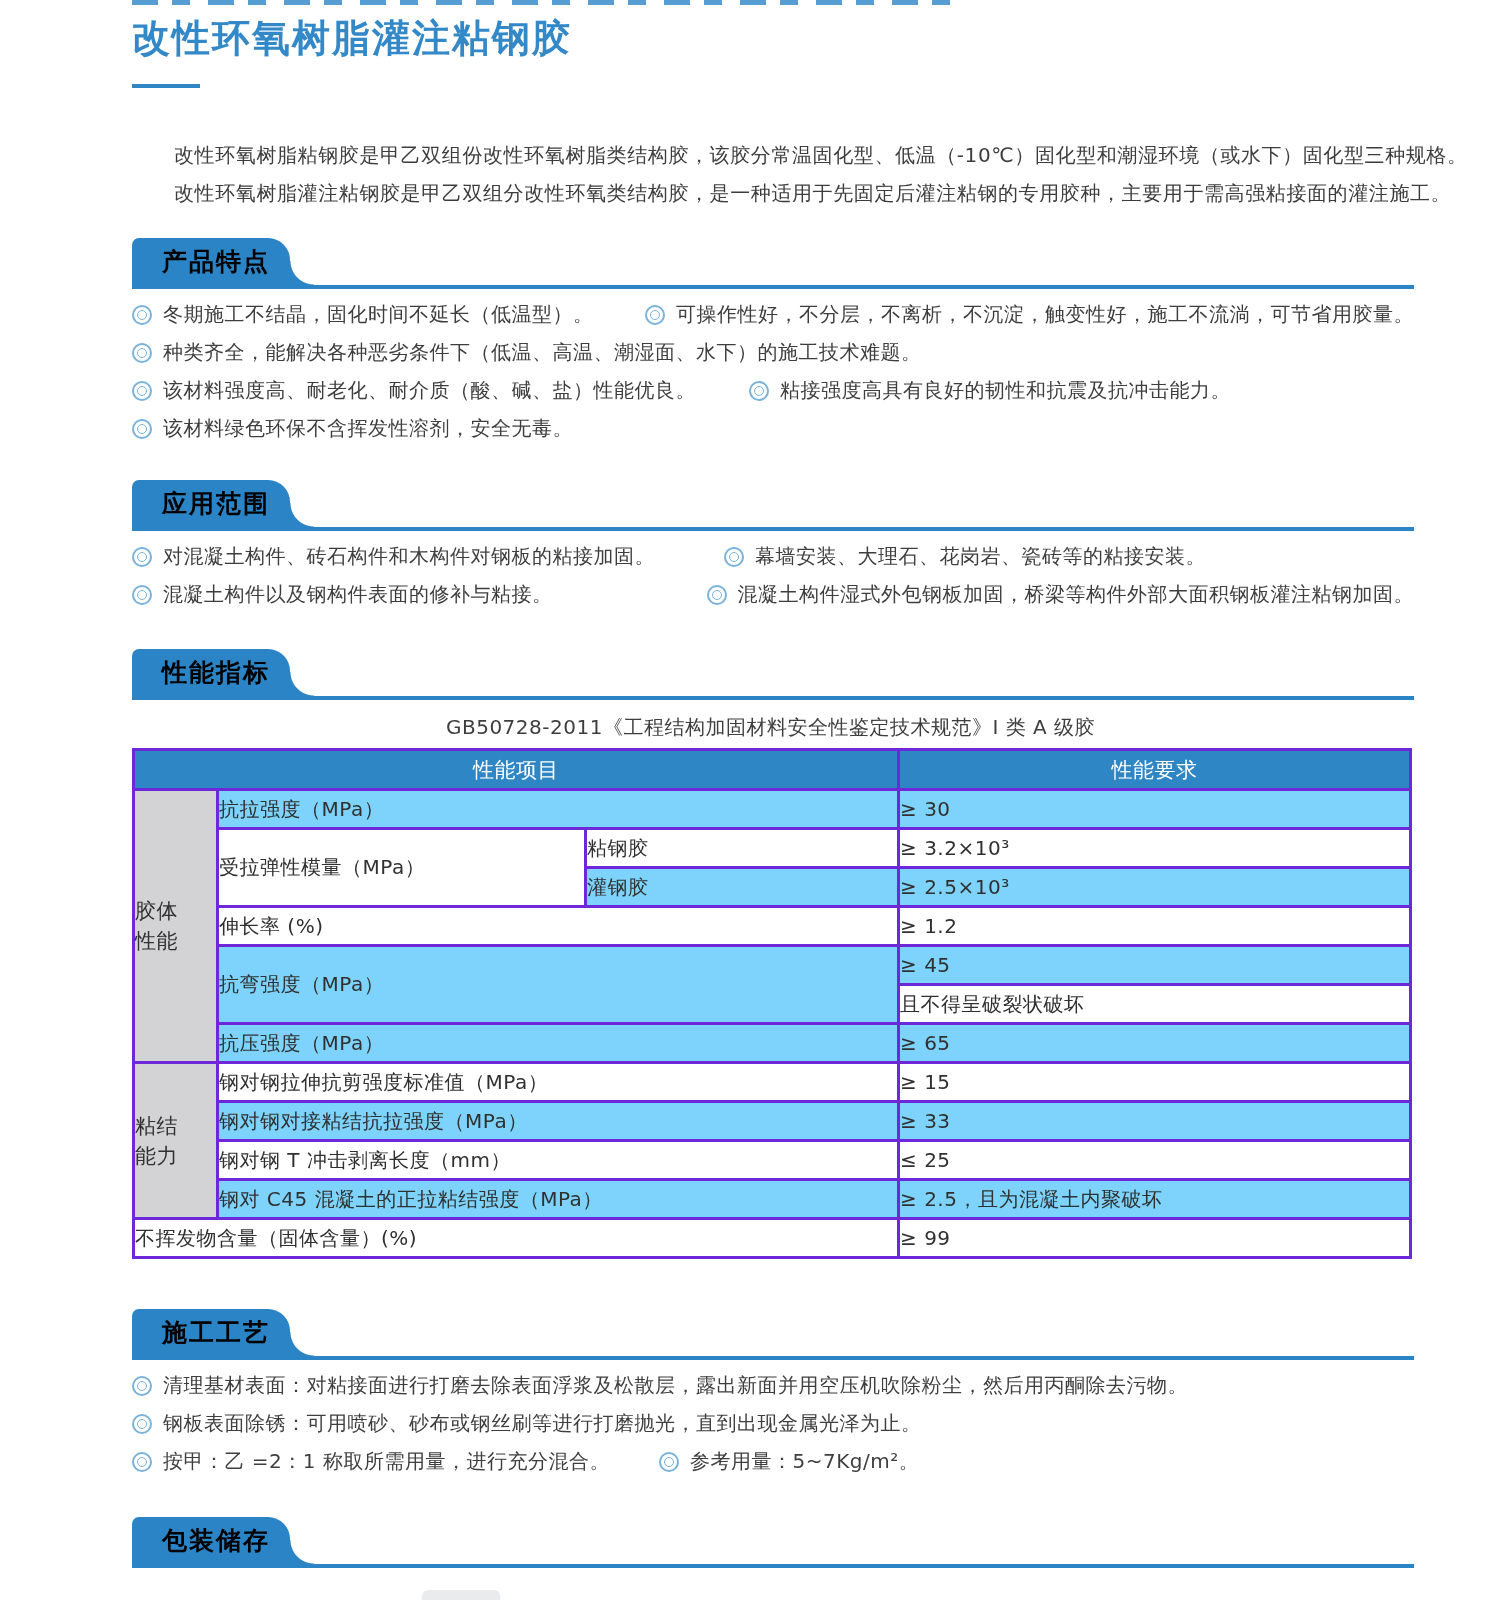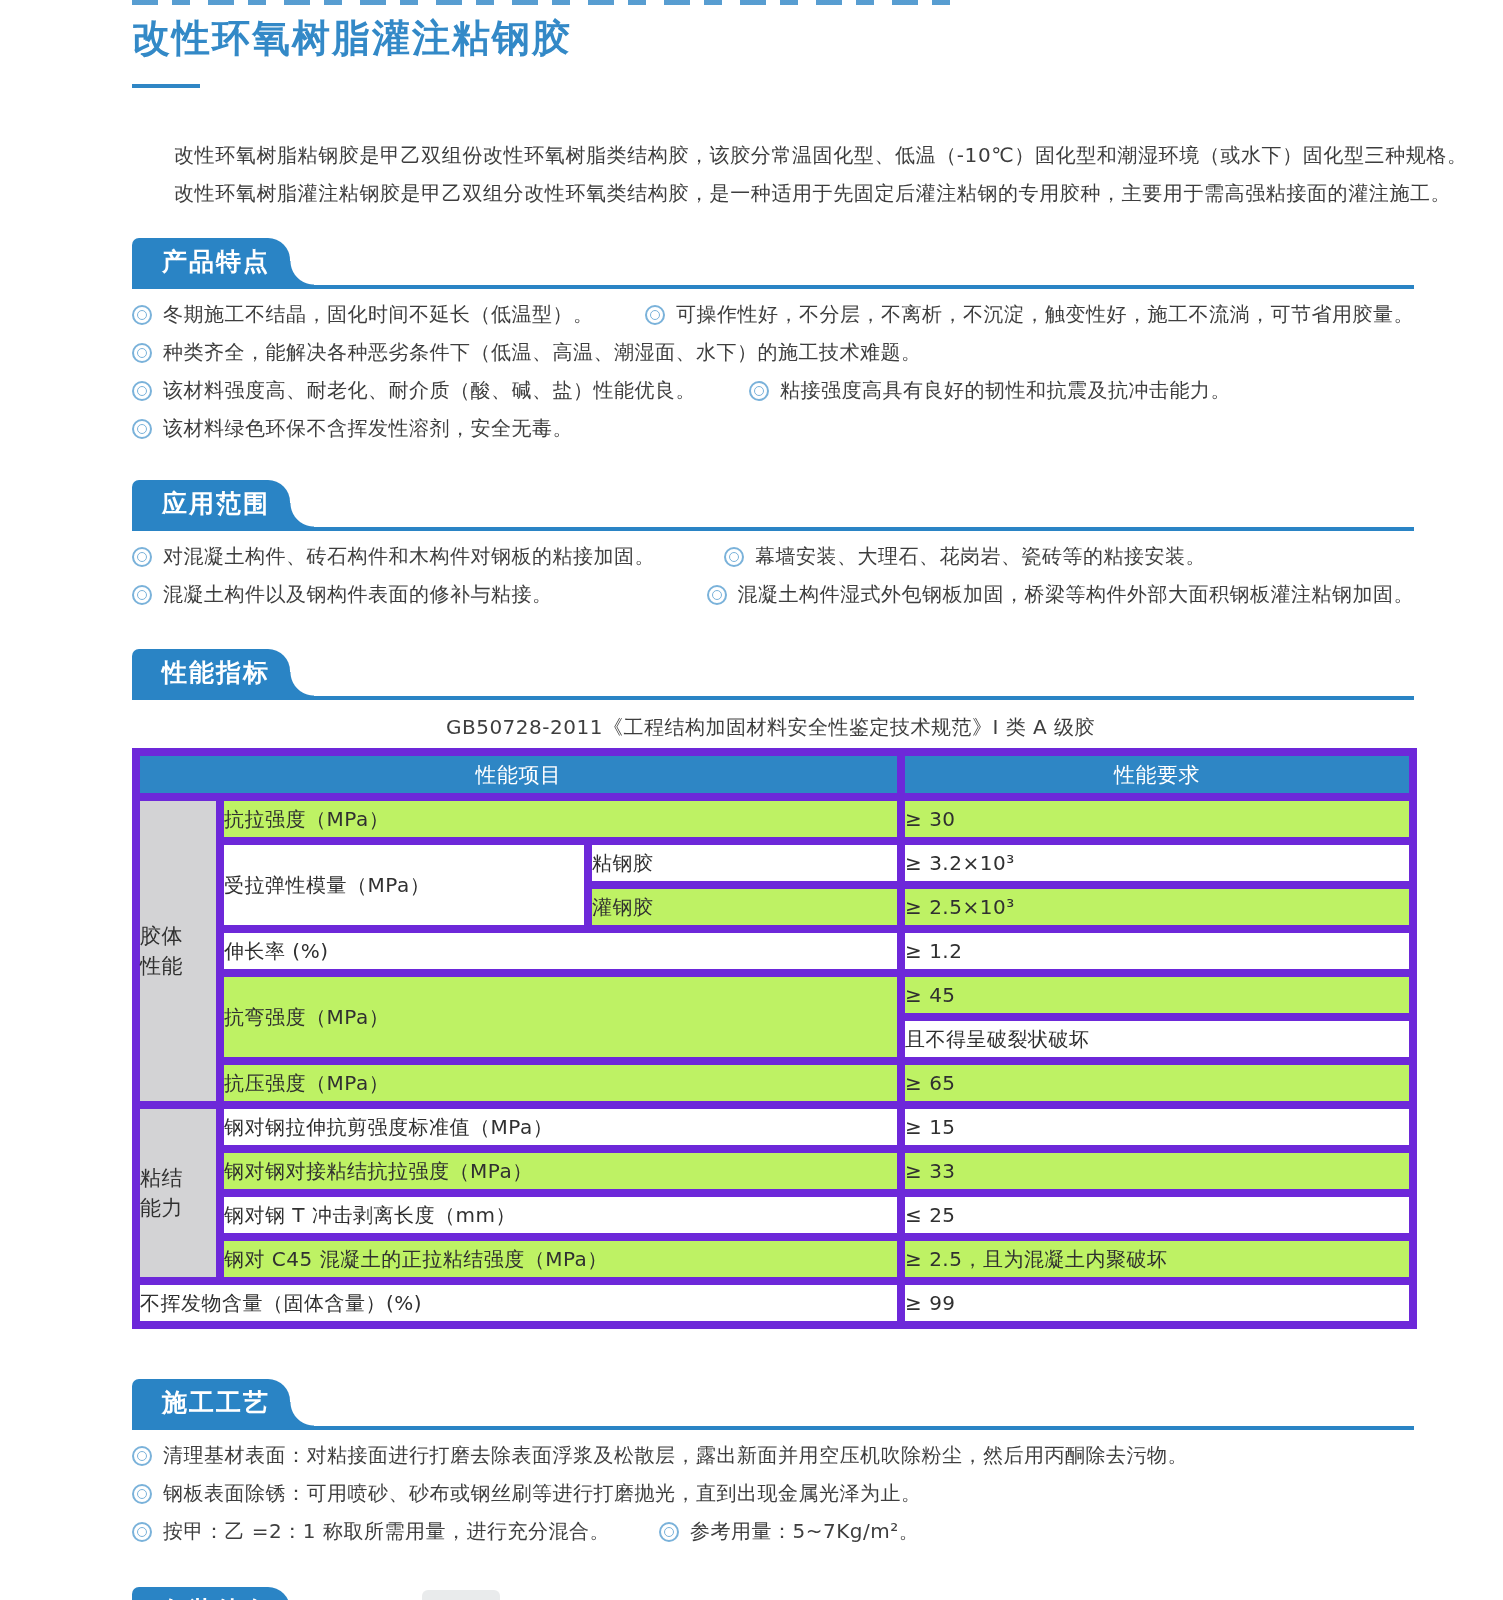--- a/index.html
+++ b/index.html
@@ -78,21 +78,21 @@
   .section-tab::after {
     content: "";
     position: absolute;
     right: -24px;
     bottom: 0;
     width: 24px;
     height: 24px;
     background: radial-gradient(circle at 100% 0, rgba(255,255,255,0) 23px, #2a84c5 24px);
   }
   .section-tab .tab-label {
-    color: #ffffff;
+    color: #000000;
     font-size: 25px;
     font-weight: bold;
     letter-spacing: 2px;
     white-space: nowrap;
   }
   .section-rule {
     height: 4px;
     background: #2a84c5;
     width: 100%;
   }
@@ -138,36 +138,36 @@
     color: #3e3e3e;
     letter-spacing: 0.5px;
   }
   table.perf {
     border-collapse: collapse;
     table-layout: fixed;
     width: 1277px;
     margin-top: 7px;
   }
   table.perf th, table.perf td {
-    border: 8px solid #6d28d9;
+    border: 3px solid #6d28d9;
     vertical-align: middle;
     font-size: 20px;
     color: #303030;
     padding: 0;
     height: 36px;
     letter-spacing: 0.5px;
   }
   table.perf thead th {
     background: #2e86c5;
     color: #ffffff;
     font-weight: normal;
     font-size: 21px;
     height: 37px;
   }
-  table.perf .gray { background: #bef264; }
+  table.perf .gray { background: #7dd3fc; }
   table.perf .white { background: #ffffff; }
   table.perf .group-cell {
     background: #d3d3d5;
     white-space: pre-line;
     line-height: 30px;
     font-size: 21px;
   }
   table.perf tr.thick td { border-top-width: 3px; }
   table.perf { border: 3px solid #404040; }
   .spacer26 { height: 26px; }

